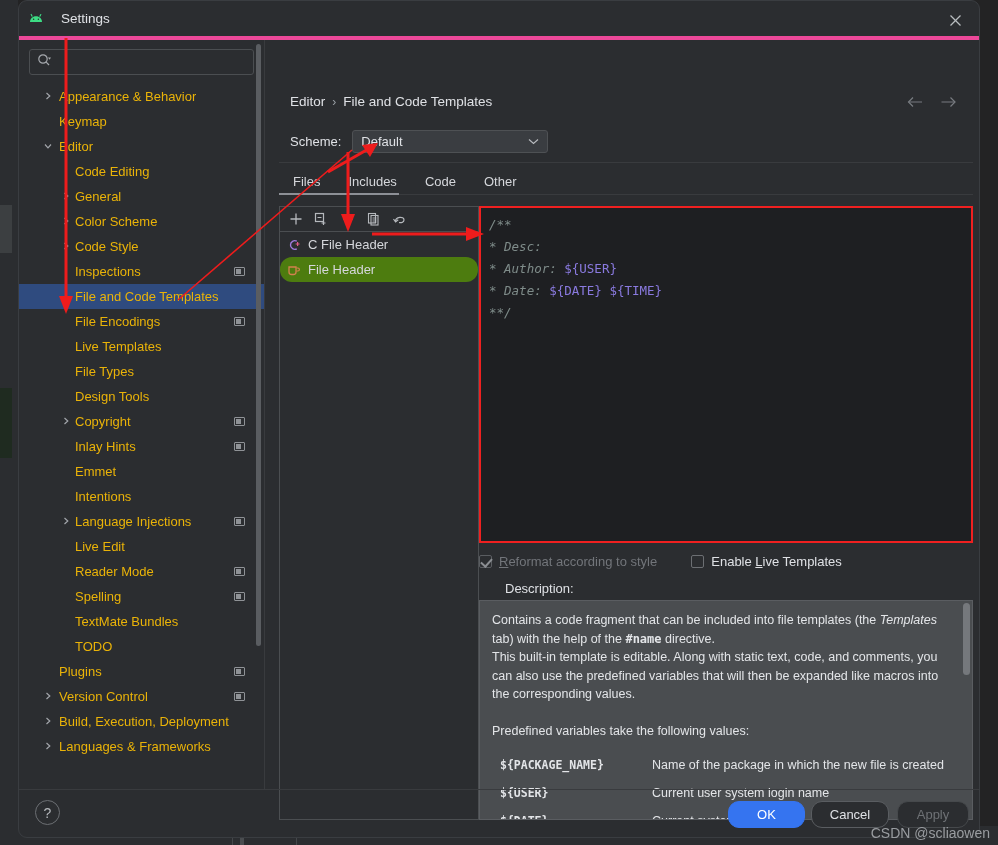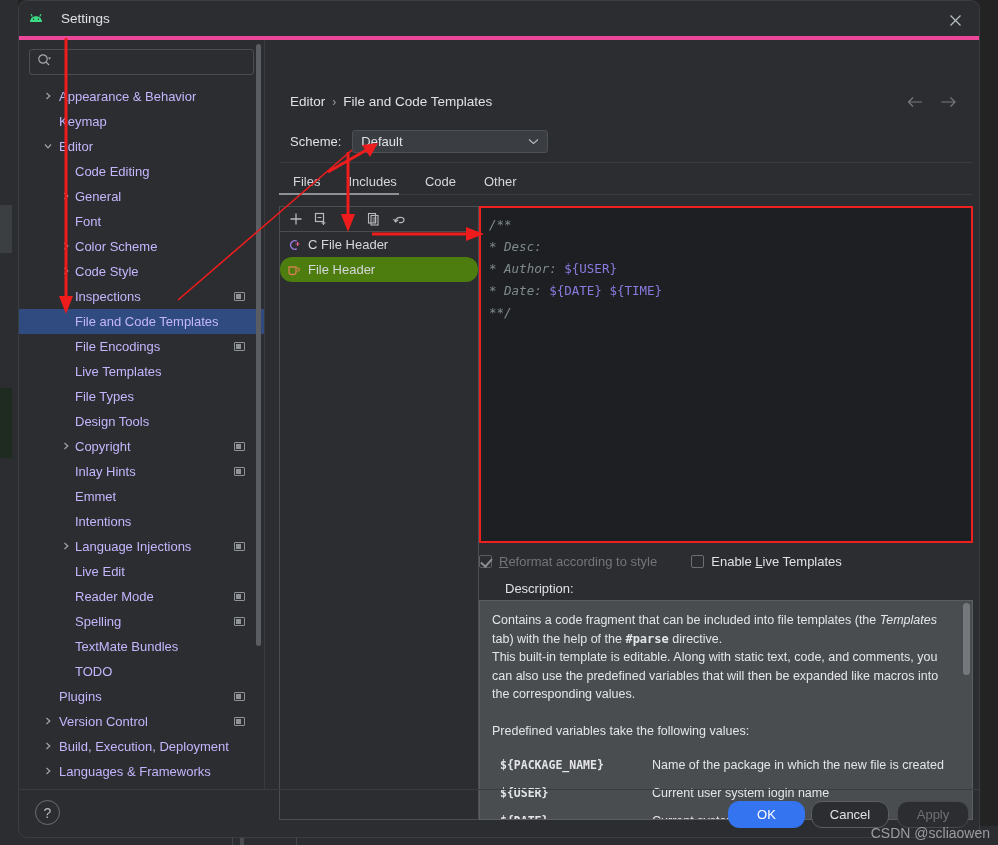--- a/index.html
+++ b/index.html
@@ -68,21 +68,21 @@
   .search-wrap { padding: 9px 10px 0 10px; }
   .search-box {
     height: 26px; border: 1px solid #4b4e51; border-radius: 3px;
     background: #2b2d30; display:flex; align-items:center; padding-left:7px;
   }
   .search-box .si { color:#a5a8ad; }
   .tree { margin-top: 9px; position: relative; }
   .tree-row {
     position: relative;
     height: 25px; display:flex; align-items:center;
-    color: #c4b5fd; font-size: 13px;
+    color: #eab308; font-size: 13px;
     padding-right: 22px;
     cursor: default;
   }
   .tree-row.sel { background: #2f4b7f; }
   .tree-row .arrow { position:absolute; width:14px; text-align:center; color:#a2a5aa; font-size:10px; }
   .tree-row .lbl { white-space: nowrap; overflow:hidden; text-overflow:ellipsis; }
   .tree-row .badge {
     position:absolute; right: 19px; width:11px; height:9px;
     border:1px solid #8f9296; border-radius:1px;
   }
@@ -252,23 +252,20 @@
               <span class="lbl">Editor</span>
             </div>
             <div class="tree-row lvl2">
               <span class="lbl">Code Editing</span>
             </div>
             <div class="tree-row lvl1">
               <span class="arrow"><svg width="10" height="10" viewBox="0 0 10 10">
                   <polyline points="3.5,2 6.8,5 3.5,8" fill="none" stroke="#a2a5aa" stroke-width="1.2"></polyline>
                 </svg></span>
               <span class="lbl">General</span>
-            </div>
-            <div class="tree-row lvl2">
-              <span class="lbl">Font</span>
             </div>
             <div class="tree-row lvl1">
               <span class="arrow"><svg width="10" height="10" viewBox="0 0 10 10">
                   <polyline points="3.5,2 6.8,5 3.5,8" fill="none" stroke="#a2a5aa" stroke-width="1.2"></polyline>
                 </svg></span>
               <span class="lbl">Color Scheme</span>
             </div>
             <div class="tree-row lvl1">
               <span class="arrow"><svg width="10" height="10" viewBox="0 0 10 10">
                   <polyline points="3.5,2 6.8,5 3.5,8" fill="none" stroke="#a2a5aa" stroke-width="1.2"></polyline>
@@ -480,21 +477,21 @@
           <span style="width:34px"></span>
           <span class="cb"></span>
           <span class="opt-lab opt-en"><span id="lt-pre">Enable </span><span class="u">L</span><span id="lt-post">ive Templates</span></span>
         </div>
 
         <div class="desc-title">Description:</div>
 
         <div class="desc-panel">
           <div class="desc-inner">
             <div>
-              <span id="d-p1a">Contains a code fragment that can be included into file templates (the </span><span class="it" id="d-it">Templates</span><span id="d-p1b"> tab) with the help of the </span><span class="bd" id="d-bd">#parse</span><span id="d-p1c"> directive.</span>
+              <span id="d-p1a">Contains a code fragment that can be included into file templates (the </span><span class="it" id="d-it">Templates</span><span id="d-p1b"> tab) with the help of the </span><span class="bd" id="d-bd">#name</span><span id="d-p1c"> directive.</span>
             </div>
             <div>This built-in template is editable. Along with static text, code, and comments, you can also use the predefined variables that will then be expanded like macros into the corresponding values.</div>
             <div style="height:18px"></div>
             <div>Predefined variables take the following values:</div>
             <table class="vartable">
               <tbody id="vartable-body">
                   <tr>
                     <td class="k">${PACKAGE_NAME}</td>
                     <td>Name of the package in which the new file is created</td>
                   </tr>

